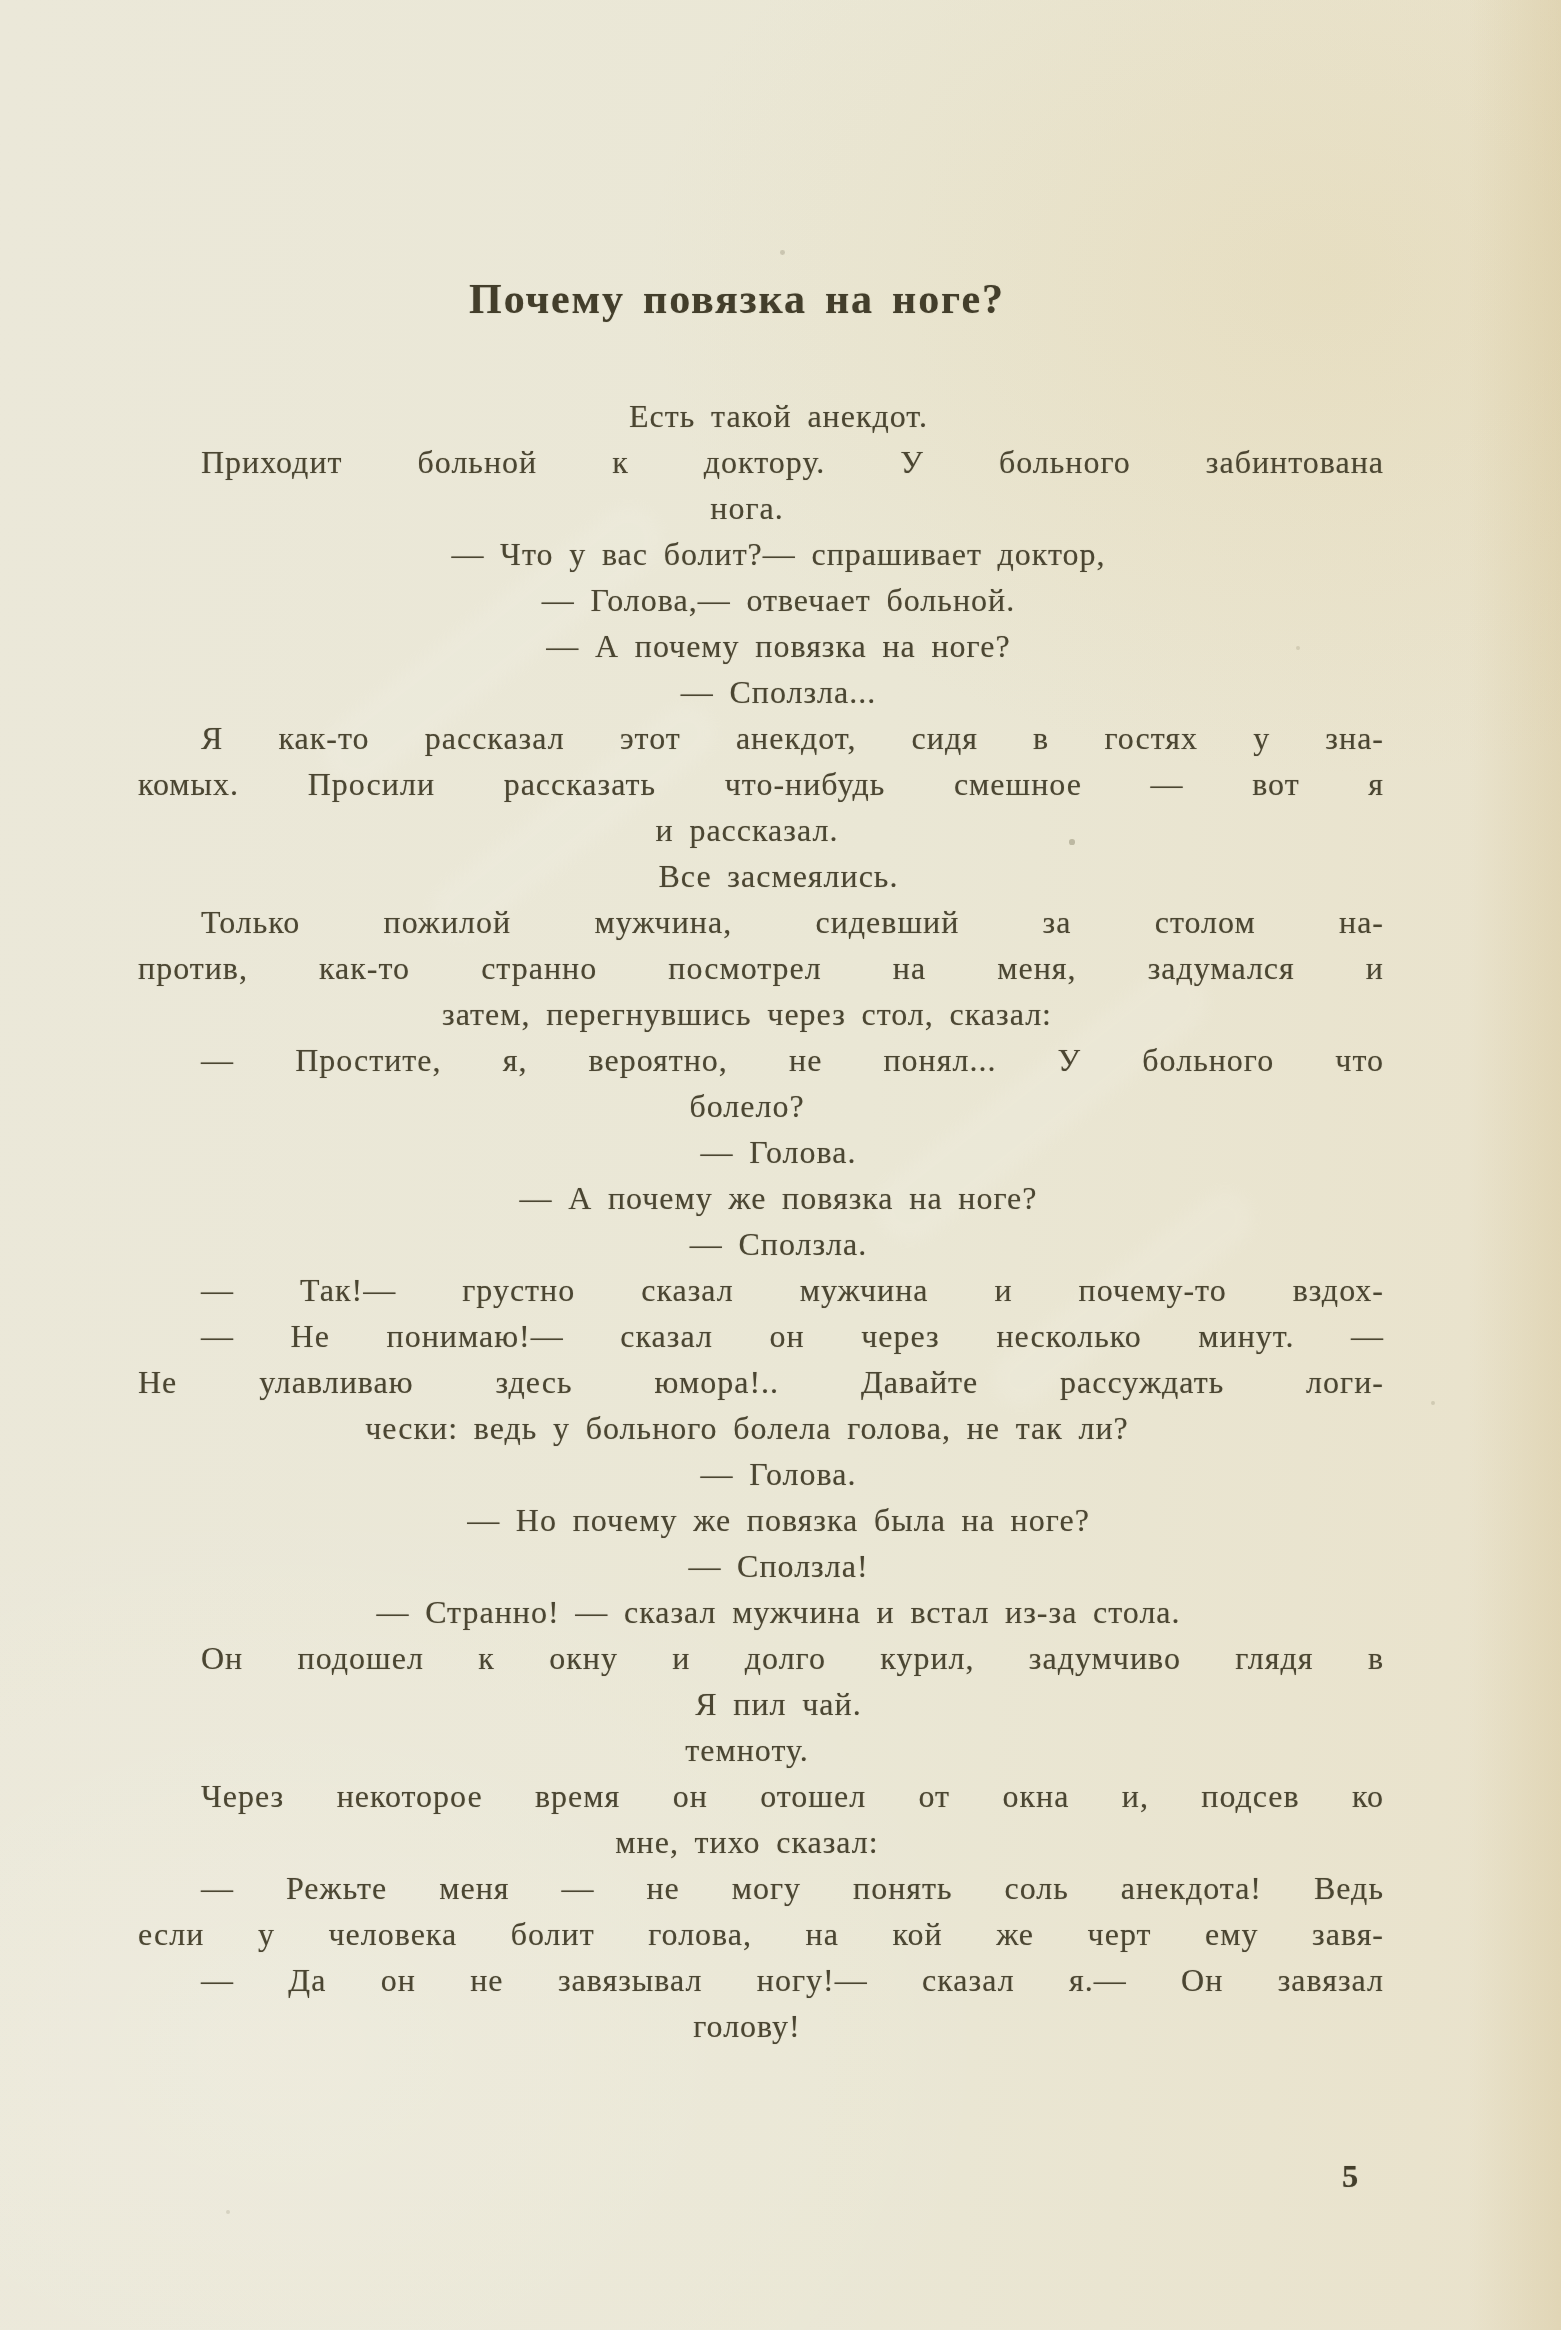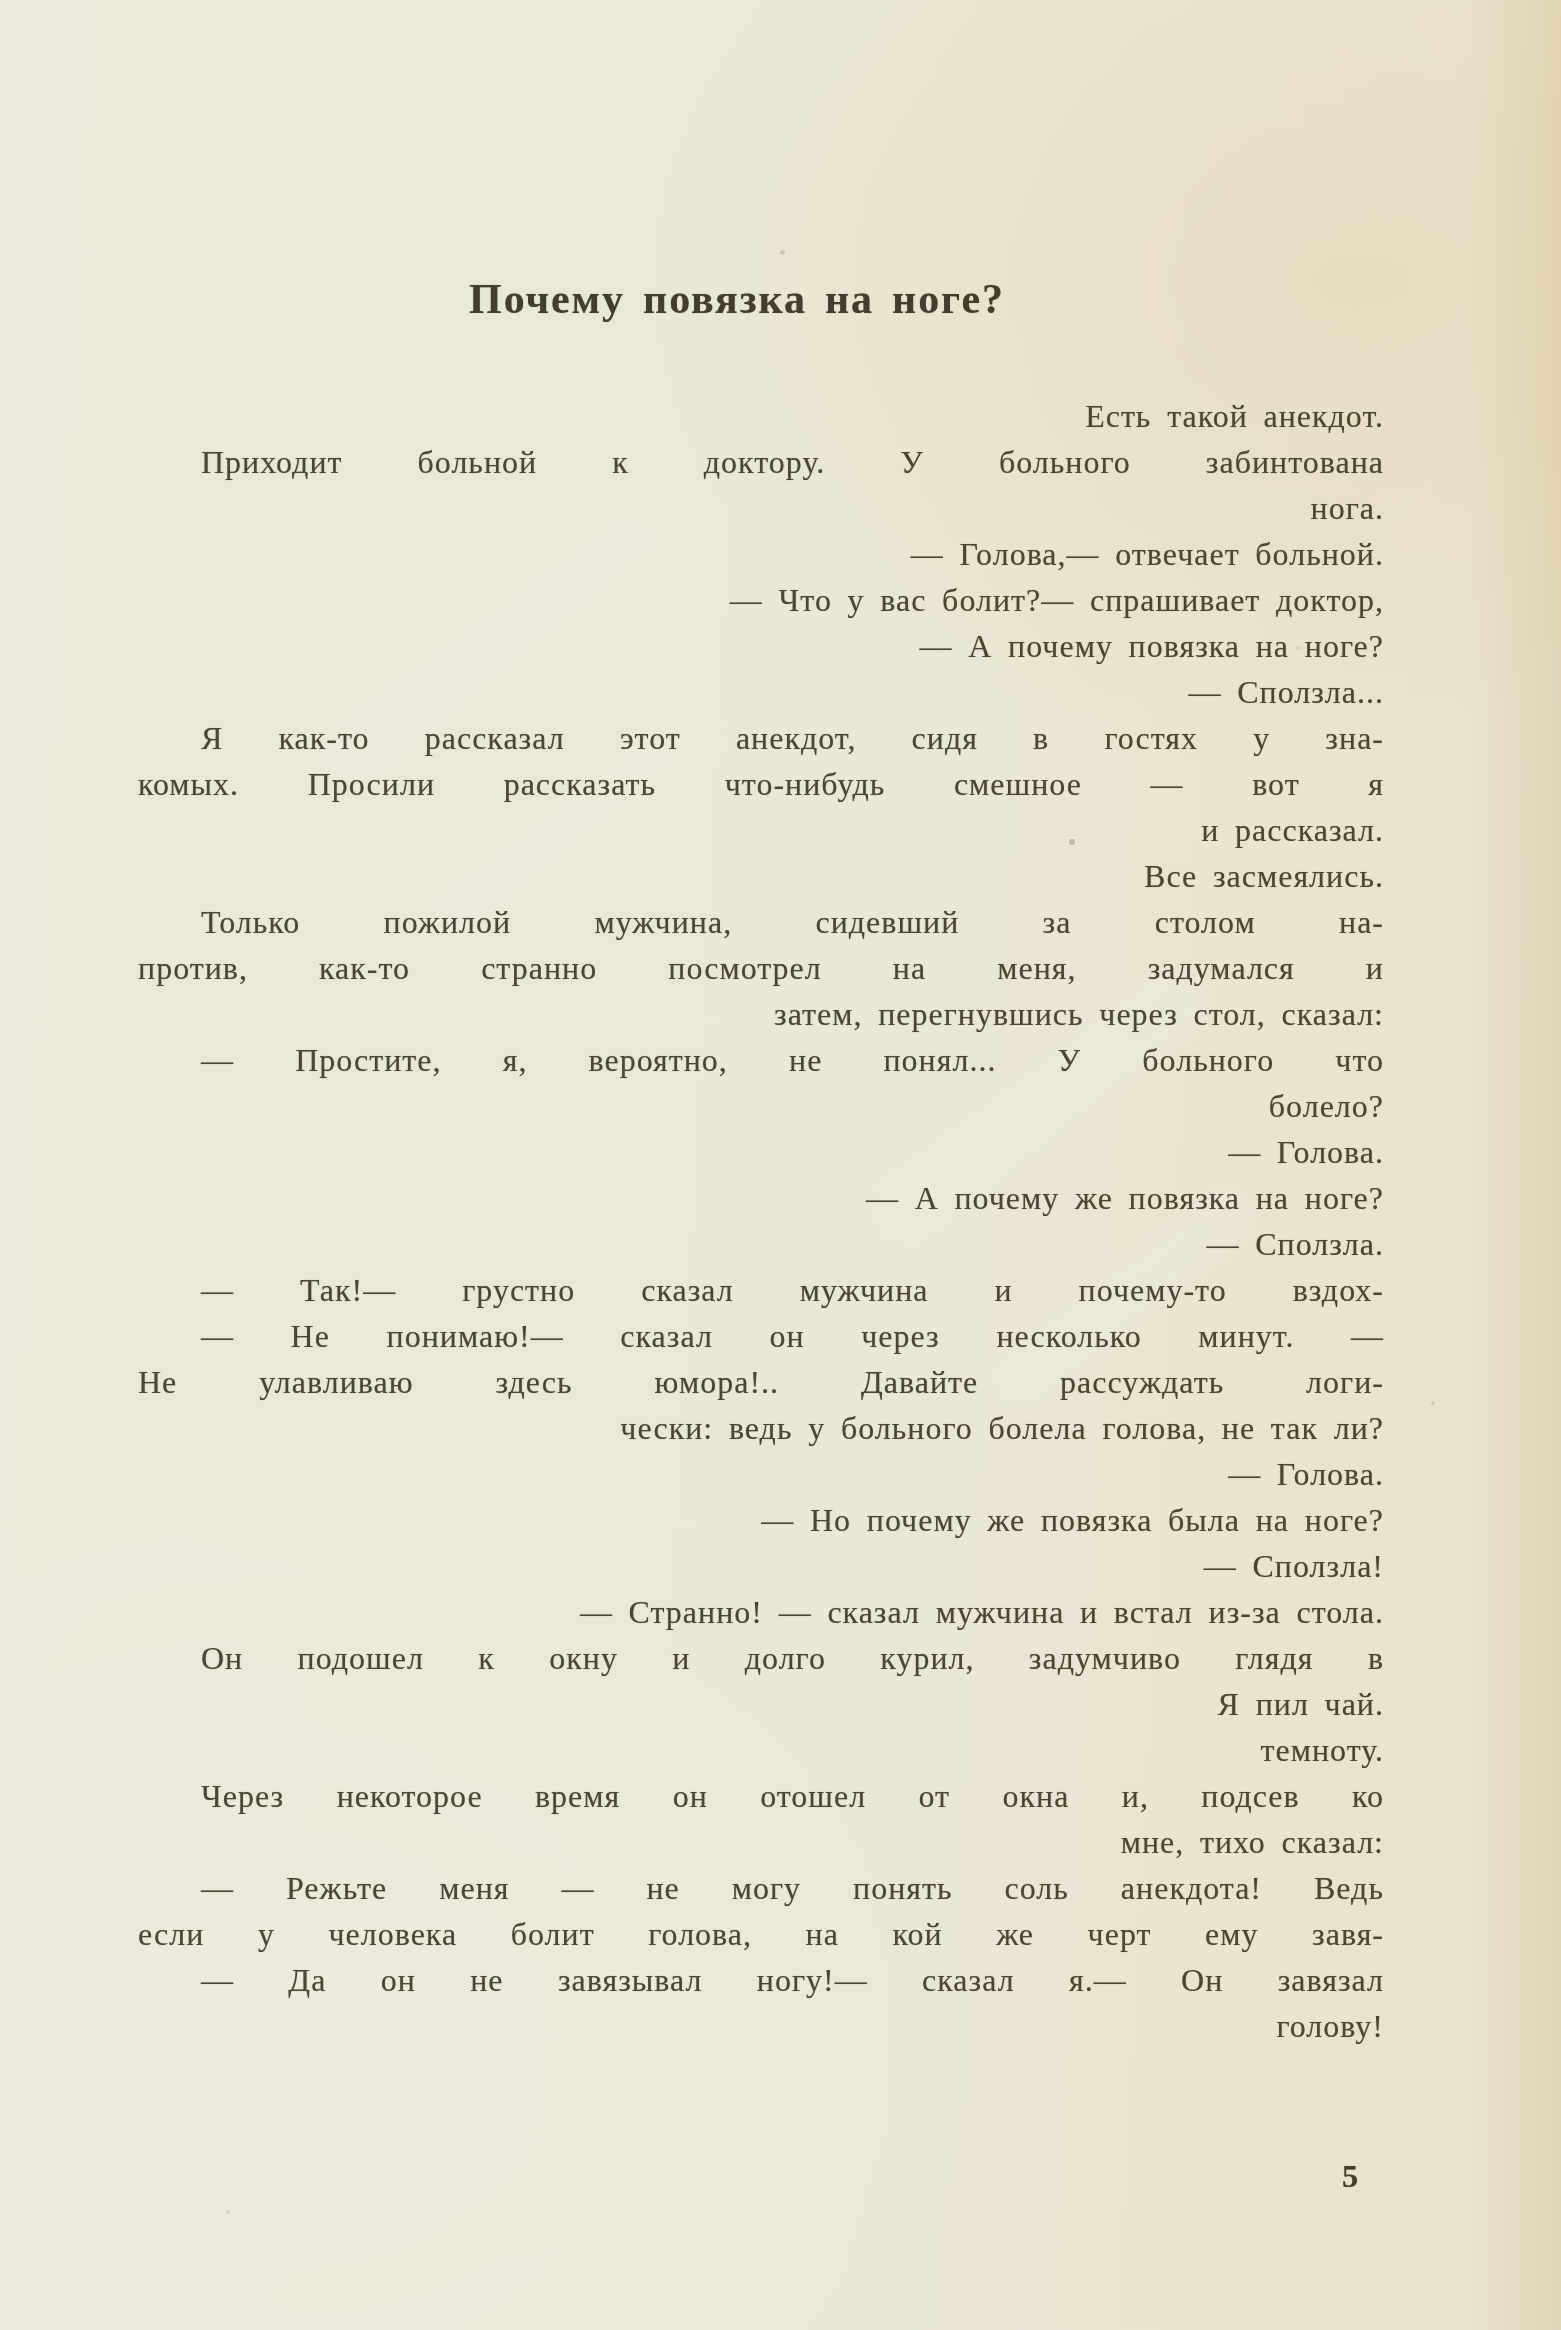--- a/index.html
+++ b/index.html
@@ -40,21 +40,21 @@
     top: 393px;
     left: 110px;
     width: 1274px;
     font-size: 32px;
     line-height: 46px;
     letter-spacing: 1px;
     word-spacing: 6.7px;
     color: #4b4632;
     text-shadow: 0 0 1px rgba(74,67,48,0.40);
   }
-  .line { text-align: right; }
+  .line { text-align: center; }
   .line.ind { text-indent: 63px; }
   .line.just {
     text-align: justify;
     text-align-last: justify;
     text-justify: inter-word;
     margin-left: 28px;
   }
   .page-number {
     position: absolute;
     top: 2158px;
@@ -105,22 +105,22 @@
   <div class="speck s3"></div>
   <div class="speck s4"></div>
   <div class="speck s5"></div>
 
   <h1 class="title">Почему повязка на ноге?</h1>
 
   <div class="lines" id="lines">
       <div class="line ind">Есть такой анекдот.</div>
       <div class="line ind just">Приходит больной к доктору. У больного забинтована</div>
       <div class="line">нога.</div>
+      <div class="line ind">— Что у вас болит?— спрашивает доктор,</div>
       <div class="line ind">— Голова,— отвечает больной.</div>
-      <div class="line ind">— Что у вас болит?— спрашивает доктор,</div>
       <div class="line ind">— А почему повязка на ноге?</div>
       <div class="line ind">— Сползла...</div>
       <div class="line ind just">Я как-то рассказал этот анекдот, сидя в гостях у зна-</div>
       <div class="line just">комых. Просили рассказать что-нибудь смешное — вот я</div>
       <div class="line">и рассказал.</div>
       <div class="line ind">Все засмеялись.</div>
       <div class="line ind just">Только пожилой мужчина, сидевший за столом на-</div>
       <div class="line just">против, как-то странно посмотрел на меня, задумался и</div>
       <div class="line">затем, перегнувшись через стол, сказал:</div>
       <div class="line ind just">— Простите, я, вероятно, не понял... У больного что</div>

